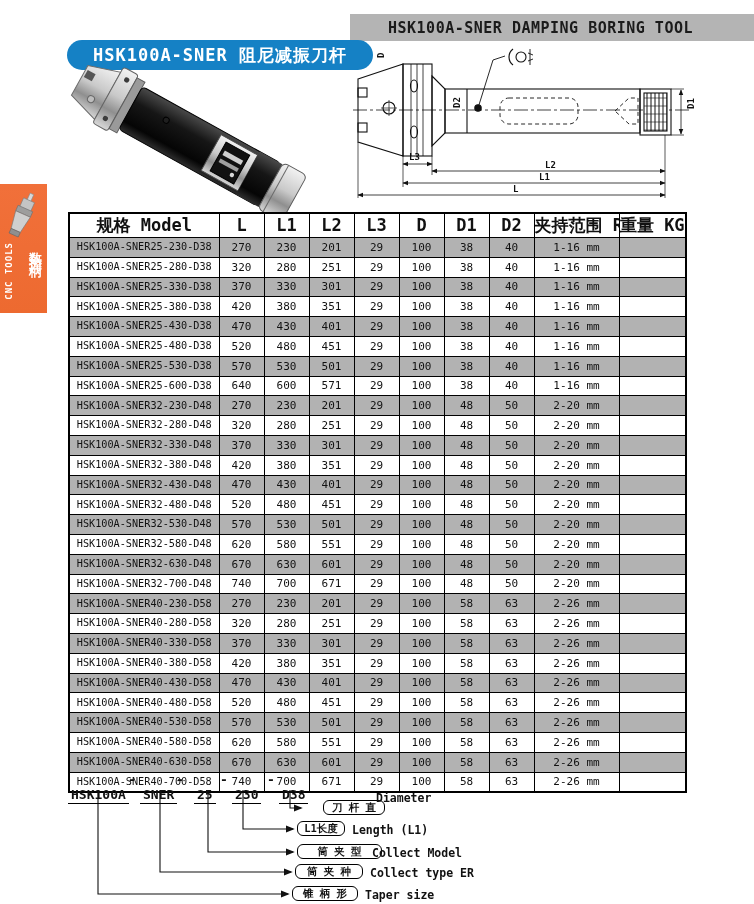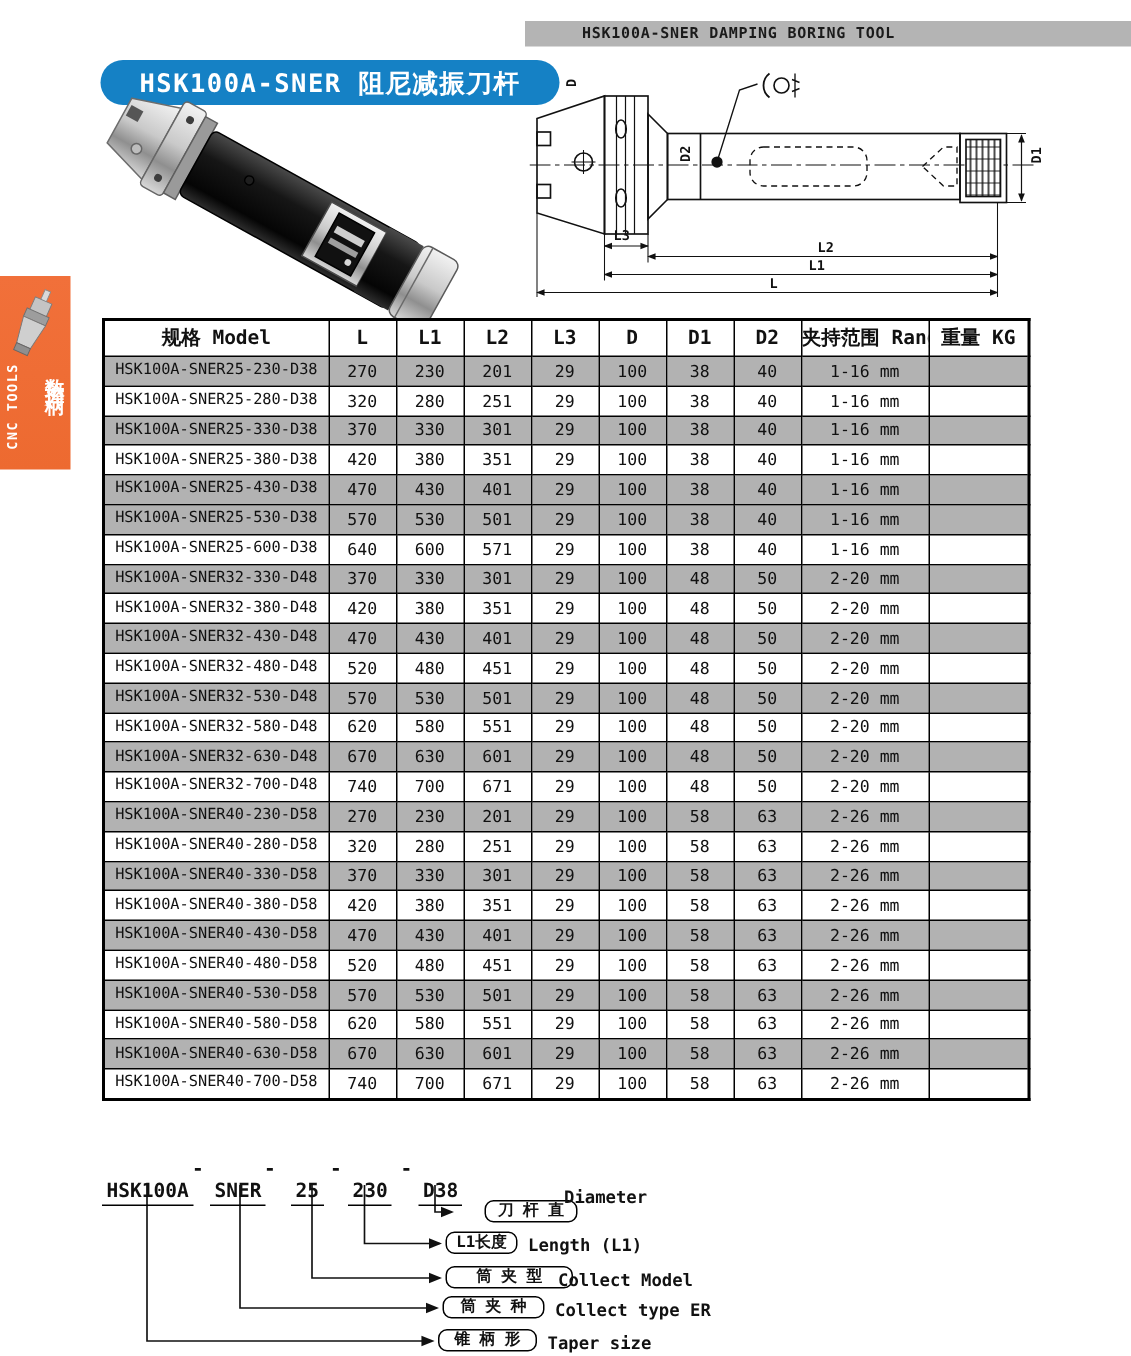--- a/index.html
+++ b/index.html
@@ -3,24 +3,24 @@
 <meta charset="utf-8">
 <style>
   html,body{margin:0;padding:0;background:#fff;}
   .page{
     position:relative;width:754px;height:904px;background:#fff;overflow:hidden;
     font-family:"DejaVu Sans Mono","Liberation Mono","DejaVu Sans",monospace;
     color:#111;
   }
   
   .header-gray{
-    position:absolute;left:350px;top:14px;width:404px;height:17px;
+    position:absolute;left:350px;top:14px;width:404px;height:27px;
     background:var(--bar-gray,#b4b4b4);
     display:flex;align-items:center;padding-left:38px;box-sizing:border-box;
-    font-size:10px;font-weight:bold;letter-spacing:.5px;color:#1b1b1b;white-space:nowrap;
+    font-size:15px;font-weight:bold;letter-spacing:.5px;color:#1b1b1b;white-space:nowrap;
   }
   .header-pill{
     position:absolute;left:67px;top:12px;width:306px;height:30px;
     background:var(--accent,#1581c5);border-radius:15px;
     display:flex;align-items:center;justify-content:center;
     color:#fff;font-size:17px;font-weight:bold;letter-spacing:1px;white-space:nowrap;margin-top:28px;
   }
   
   .side-tab{
     position:absolute;left:0;top:184px;width:47px;height:129px;
@@ -43,21 +43,21 @@
   
   .spec-table{
     position:absolute;left:68px;top:212px;width:617px;
     border-collapse:collapse;table-layout:fixed;
     font-size:11px;color:#111;
   }
   .spec-table th,.spec-table td{
     border:1px solid #000;text-align:center;vertical-align:middle;
     padding:0;height:18.8px;line-height:1;overflow:hidden;white-space:nowrap;
   }
-  .spec-table th{height:23px;font-size:13px;font-weight:bold;background:#fff;}
+  .spec-table th{height:23px;font-size:17px;font-weight:bold;background:#fff;}
   .spec-table{border:2px solid #000;}
   .spec-table tr.gray td{background:var(--row-gray,#b2b2b2);}
   .spec-table tr.white td{background:#ffffff;}
   .spec-table td.model-cell{font-size:10.2px;}
   
   .breakdown{position:absolute;left:68px;top:772px;width:460px;height:130px;font-size:13px;}
   .breakdown .seg{position:absolute;top:0;font-weight:bold;white-space:nowrap;}
   .breakdown .seg.u{border-bottom:1px solid #000;padding:15px 3px 1px 3px;}
   .bk-box{
     position:absolute;height:15px;box-sizing:border-box;
@@ -284,20 +284,32 @@
           <td>470</td>
           <td>430</td>
           <td>401</td>
           <td>29</td>
           <td>100</td>
           <td>38</td>
           <td>40</td>
           <td>1-16 mm</td>
           <td></td>
         </tr>
+        <tr class="white">
+          <td class="model-cell">HSK100A-SNER25-480-D38</td>
+          <td>520</td>
+          <td>480</td>
+          <td>451</td>
+          <td>29</td>
+          <td>100</td>
+          <td>38</td>
+          <td>40</td>
+          <td>1-16 mm</td>
+          <td></td>
+        </tr>
         <tr class="gray">
           <td class="model-cell">HSK100A-SNER25-530-D38</td>
           <td>570</td>
           <td>530</td>
           <td>501</td>
           <td>29</td>
           <td>100</td>
           <td>38</td>
           <td>40</td>
           <td>1-16 mm</td>
@@ -306,20 +318,44 @@
         <tr class="white">
           <td class="model-cell">HSK100A-SNER25-600-D38</td>
           <td>640</td>
           <td>600</td>
           <td>571</td>
           <td>29</td>
           <td>100</td>
           <td>38</td>
           <td>40</td>
           <td>1-16 mm</td>
+          <td></td>
+        </tr>
+        <tr class="gray">
+          <td class="model-cell">HSK100A-SNER32-230-D48</td>
+          <td>270</td>
+          <td>230</td>
+          <td>201</td>
+          <td>29</td>
+          <td>100</td>
+          <td>48</td>
+          <td>50</td>
+          <td>2-20 mm</td>
+          <td></td>
+        </tr>
+        <tr class="white">
+          <td class="model-cell">HSK100A-SNER32-280-D48</td>
+          <td>320</td>
+          <td>280</td>
+          <td>251</td>
+          <td>29</td>
+          <td>100</td>
+          <td>48</td>
+          <td>50</td>
+          <td>2-20 mm</td>
           <td></td>
         </tr>
         <tr class="gray">
           <td class="model-cell">HSK100A-SNER32-330-D48</td>
           <td>370</td>
           <td>330</td>
           <td>301</td>
           <td>29</td>
           <td>100</td>
           <td>48</td>

